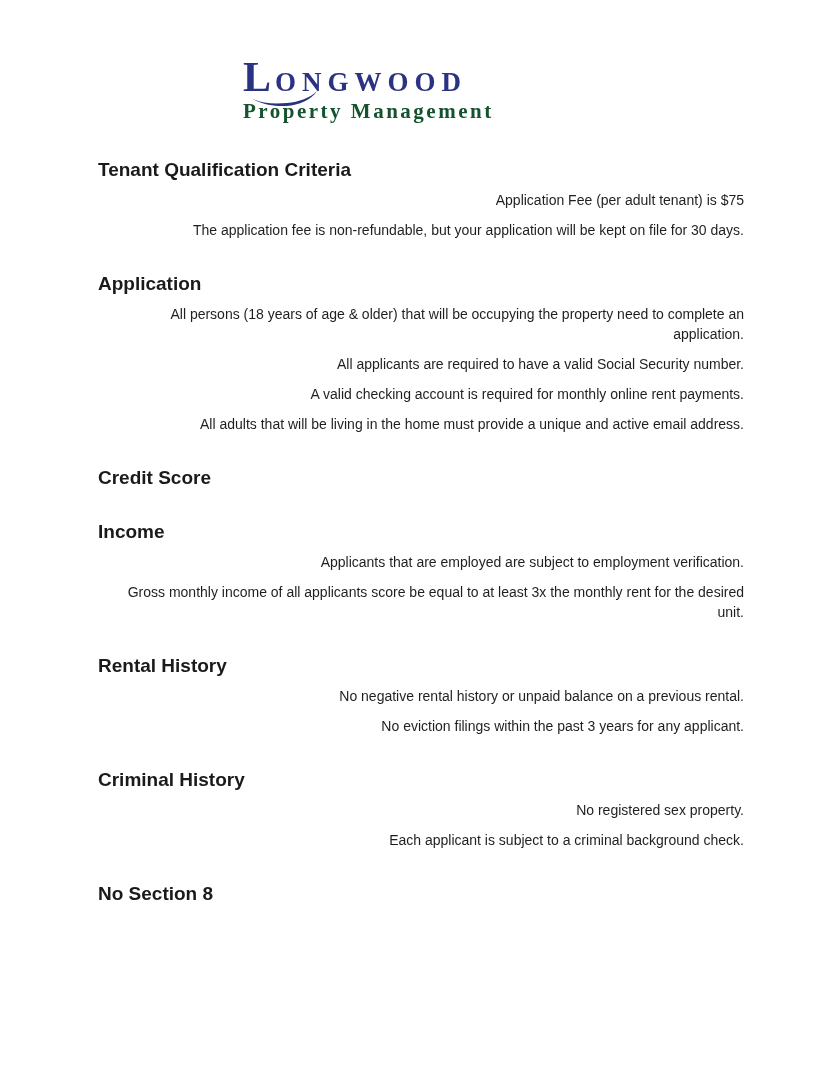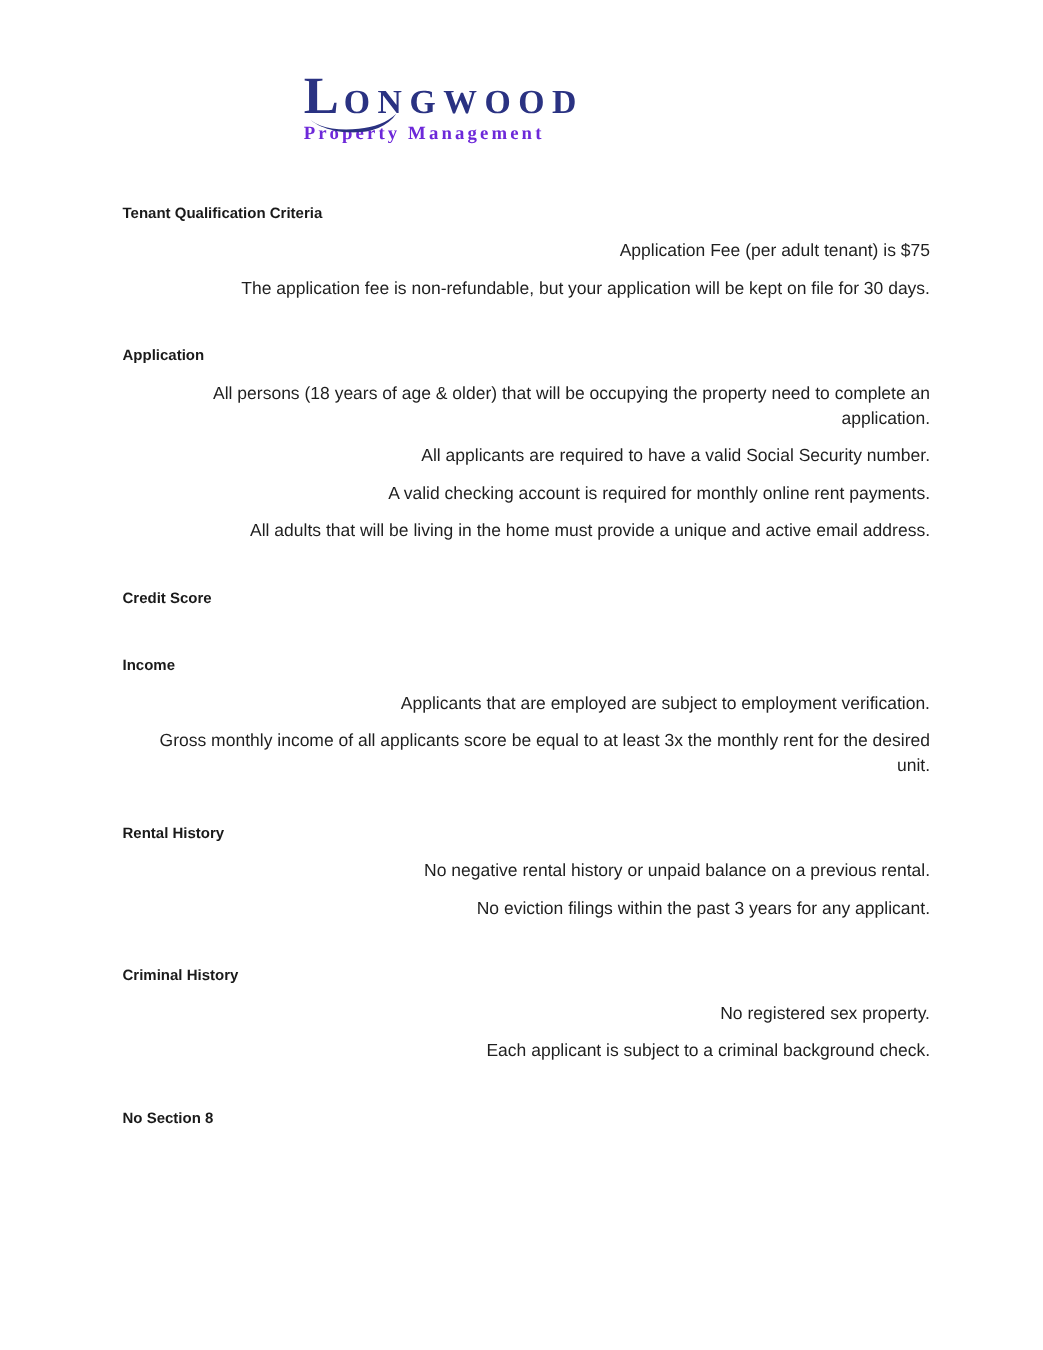--- a/index.html
+++ b/index.html
@@ -44,41 +44,42 @@
   .logo-swash {
     position: absolute;
     left: 0px;
     bottom: -8px;
     width: 76px;
     height: 16px;
   }
   .logo-tagline {
     margin-top: 1px;
     padding-right: 6px;
+    text-align: right;
     font-family: "Liberation Serif", serif;
     font-weight: bold;
-    font-size: 15px;
+    font-size: 21px;
     letter-spacing: 2.5px;
-    color: #6d28d9;
+    color: #14532d;
     white-space: nowrap;
   }
 
   
   .content {
     position: absolute;
     left: 98px;
     top: 160px;
     width: 646px;
     font-size: 14px;
     line-height: 20px;
     color: #1f1f1f;
   }
   .section-heading {
     margin: 34px 0 10px 0;
-    font-size: 12px;
+    font-size: 19px;
     line-height: 20px;
     font-weight: bold;
     color: #1a1a1a;
   }
   .section-heading:first-child {
     margin-top: 0;
   }
   .para {
     margin: 0 0 10px 0;
     text-align: right;

